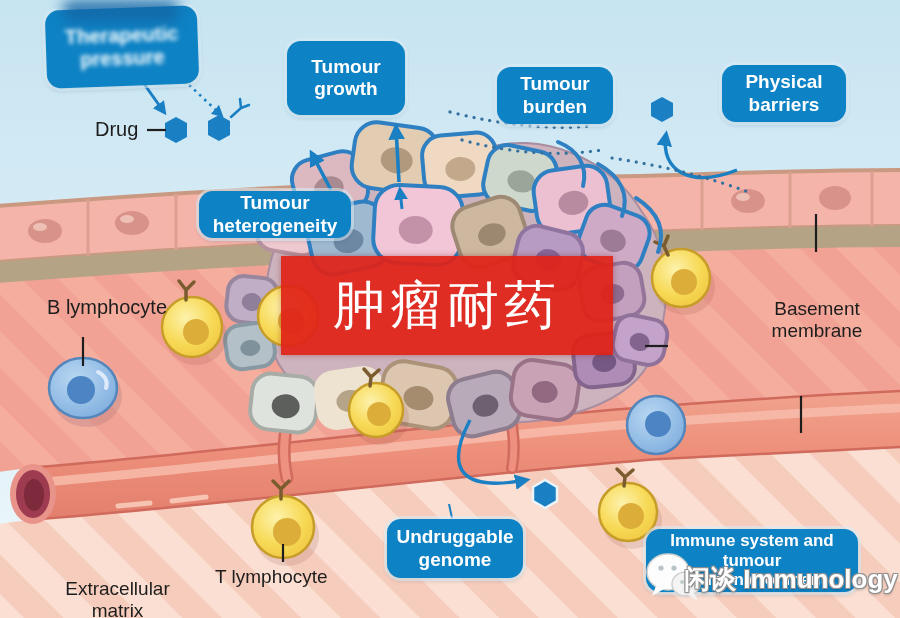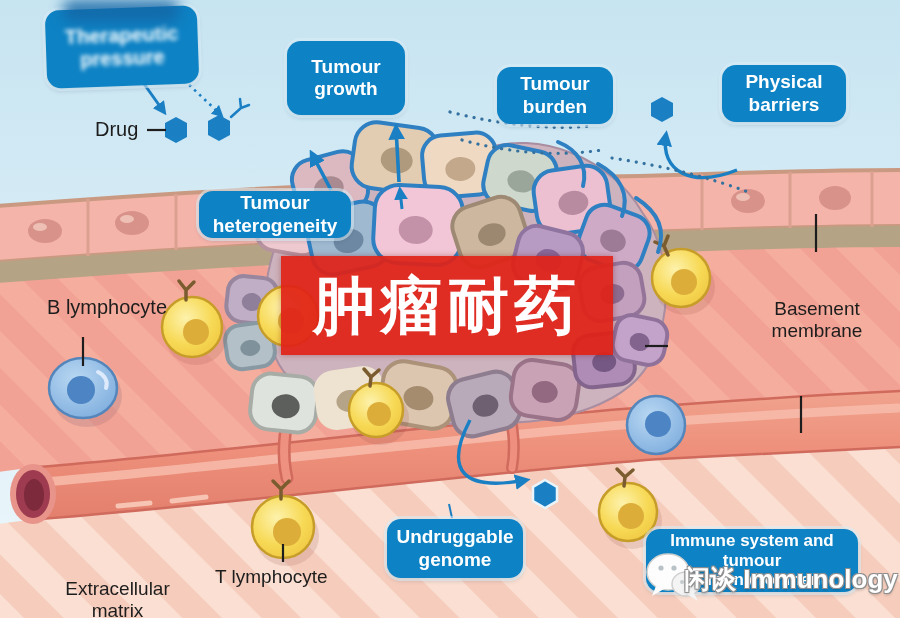--- a/index.html
+++ b/index.html
@@ -7,21 +7,21 @@
   #stage{position:relative;width:900px;height:618px;background:#dff0f8;overflow:hidden;}
   #art{position:absolute;left:0;top:0;z-index:1;}
   .pill{position:absolute;z-index:6;background:#0d82c4;color:#fff;font-weight:bold;
         font-size:19px;line-height:1.16;text-align:center;border-radius:14px;
         display:flex;align-items:center;justify-content:center;padding:5px 8px;box-sizing:border-box;
         box-shadow:0 0 0 3px rgba(220,240,250,.55),0 2px 5px rgba(0,40,80,.25);}
   .ann{position:absolute;z-index:6;color:#1d1d1d;font-size:19px;line-height:1.15;}
   .center{text-align:center;margin-top:40px;}
   #banner{position:absolute;z-index:5;left:281px;top:256px;width:332px;height:99px;
         background:rgba(224,34,24,.93);color:#fff;display:flex;align-items:center;justify-content:center;
-        font-size:62px;font-weight:bold;letter-spacing:5px;box-shadow:0 0 6px rgba(120,0,0,.35);}
+        font-size:52px;font-weight:normal;letter-spacing:5px;box-shadow:0 0 6px rgba(120,0,0,.35);}
   #pill-therapeutic{transform:rotate(-2deg);}
   #pill-therapeutic .blurtext{filter:blur(2.3px);}
   #smudge{position:absolute;z-index:7;left:62px;top:0px;width:118px;height:22px;background:#1466a5;
         filter:blur(7px);border-radius:10px;opacity:.85;}
   #pill-immune{font-size:17px;}
   #watermark{position:absolute;z-index:9;left:684px;top:562px;color:#fff;font-size:26px;font-weight:bold;
         text-shadow:-1px -1px 0 #8f8f8f,1px -1px 0 #8f8f8f,-1px 1px 0 #8f8f8f,1px 1px 0 #8f8f8f,0 2px 3px rgba(0,0,0,.25);
         white-space:nowrap;}
   #wmicon{position:absolute;z-index:9;left:644px;top:551px;}
 </style>

